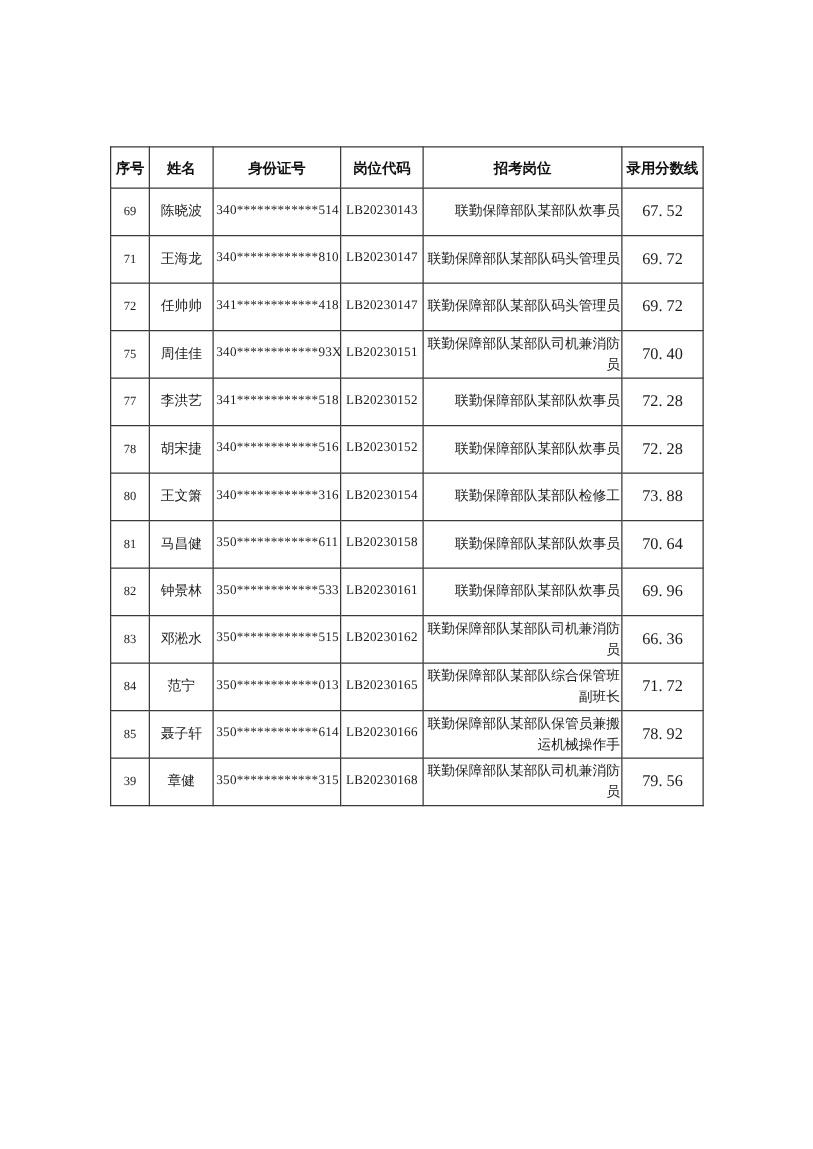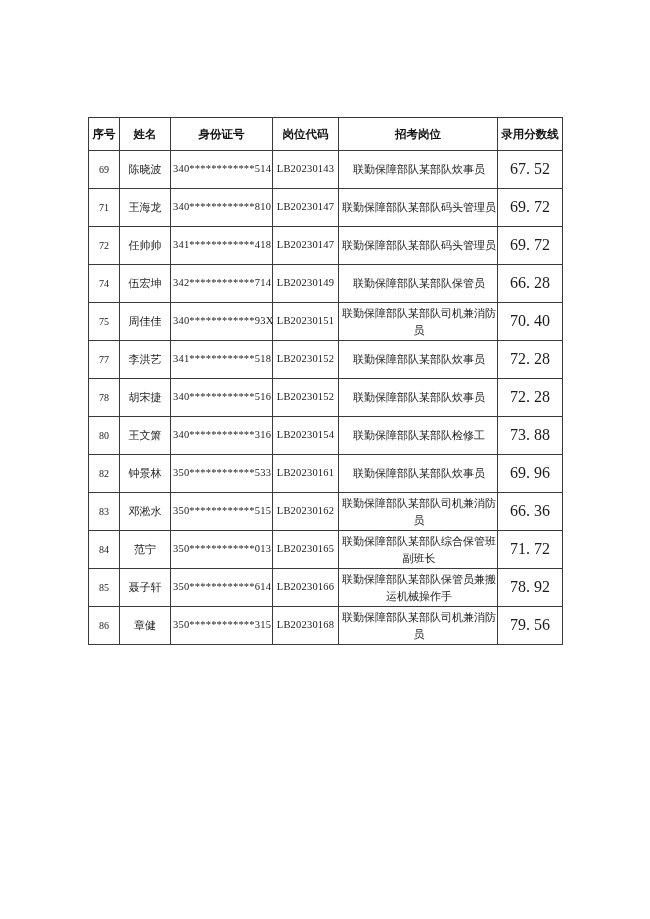--- a/index.html
+++ b/index.html
@@ -48,28 +48,28 @@
     line-height: 1.4;
   }
   .score-table td.col-index { font-size: 10px; }
   .score-table td.col-id_number,
   .score-table td.col-position_code {
     font-size: 10.5px;
     letter-spacing: 0.2px;
     white-space: nowrap;
   }
   .score-table td.col-position {
-    text-align: center;
+    text-align: right;
     padding-left: 3px;
     padding-right: 1px;
     line-height: 1.5;
     word-break: break-all;
     font-family: Liberation Serif, serif;
   }
-  .score-table td.col-score { font-size: 16px; }
+  .score-table td.col-score { font-size: 13px; }
   .page-number {
     position: absolute;
     top: 818px;
     left: 488px;
     font-size: 13.5px;
     color: #2a2a2a;
     word-spacing: 7px;
     white-space: nowrap;
   }
 </style>
@@ -116,28 +116,20 @@
         </tr>
         <tr>
           <td class="col-index">72</td>
           <td class="col-name">任帅帅</td>
           <td class="col-id_number">341************418</td>
           <td class="col-position_code">LB20230147</td>
           <td class="col-position">联勤保障部队某部队码头管理员</td>
           <td class="col-score">69. 72</td>
         </tr>
         <tr>
-          <td class="col-index">74</td>
-          <td class="col-name">伍宏坤</td>
-          <td class="col-id_number">342************714</td>
-          <td class="col-position_code">LB20230149</td>
-          <td class="col-position">联勤保障部队某部队保管员</td>
-          <td class="col-score">66. 28</td>
-        </tr>
-        <tr>
           <td class="col-index">75</td>
           <td class="col-name">周佳佳</td>
           <td class="col-id_number">340************93X</td>
           <td class="col-position_code">LB20230151</td>
           <td class="col-position">联勤保障部队某部队司机兼消防员</td>
           <td class="col-score">70. 40</td>
         </tr>
         <tr>
           <td class="col-index">77</td>
           <td class="col-name">李洪艺</td>
@@ -156,20 +148,28 @@
         </tr>
         <tr>
           <td class="col-index">80</td>
           <td class="col-name">王文箫</td>
           <td class="col-id_number">340************316</td>
           <td class="col-position_code">LB20230154</td>
           <td class="col-position">联勤保障部队某部队检修工</td>
           <td class="col-score">73. 88</td>
         </tr>
         <tr>
+          <td class="col-index">81</td>
+          <td class="col-name">马昌健</td>
+          <td class="col-id_number">350************611</td>
+          <td class="col-position_code">LB20230158</td>
+          <td class="col-position">联勤保障部队某部队炊事员</td>
+          <td class="col-score">70. 64</td>
+        </tr>
+        <tr>
           <td class="col-index">82</td>
           <td class="col-name">钟景林</td>
           <td class="col-id_number">350************533</td>
           <td class="col-position_code">LB20230161</td>
           <td class="col-position">联勤保障部队某部队炊事员</td>
           <td class="col-score">69. 96</td>
         </tr>
         <tr>
           <td class="col-index">83</td>
           <td class="col-name">邓淞水</td>
@@ -188,21 +188,21 @@
         </tr>
         <tr>
           <td class="col-index">85</td>
           <td class="col-name">聂子轩</td>
           <td class="col-id_number">350************614</td>
           <td class="col-position_code">LB20230166</td>
           <td class="col-position">联勤保障部队某部队保管员兼搬运机械操作手</td>
           <td class="col-score">78. 92</td>
         </tr>
         <tr>
-          <td class="col-index">86</td>
+          <td class="col-index">39</td>
           <td class="col-name">章健</td>
           <td class="col-id_number">350************315</td>
           <td class="col-position_code">LB20230168</td>
           <td class="col-position">联勤保障部队某部队司机兼消防员</td>
           <td class="col-score">79. 56</td>
         </tr>
       </tbody>
   </table>
 
   <div class="page-number">— 5 —</div>

